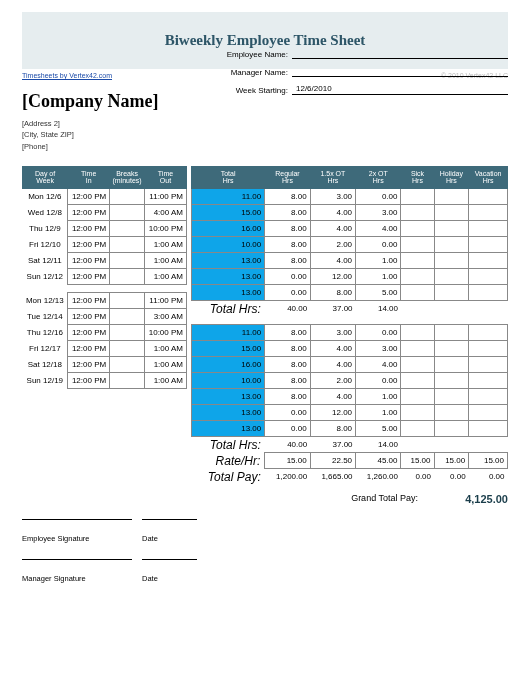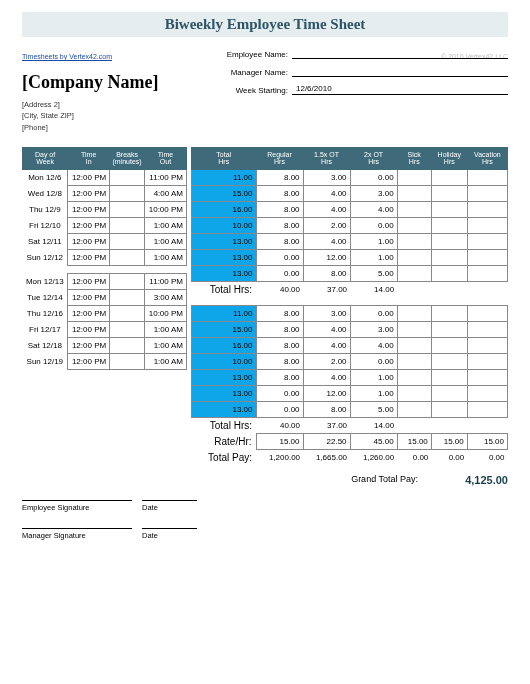--- a/index.html
+++ b/index.html
@@ -1,17 +1,17 @@
 <!DOCTYPE html>
 <html><head>
 <meta charset="utf-8">
 <style>
 body { margin:0; background:#444; font-family:Arial,sans-serif; }
 .page { width:530px; height:684px; background:#fff; box-sizing:border-box; padding:12px 22px; position:relative; }
-.title-bar { background:#e6edef; padding:4px 0; margin-bottom:16px; }
+.title-bar { background:#e6edef; padding:20px 0; margin-bottom:3px; }
 .title-bar h1 { font-size:15px; font-weight:bold; color:#2d5567; text-align:center; margin:0; font-family:Georgia,serif; }
 .subtitle-row { display:flex; justify-content:space-between; font-size:7px; margin-bottom:12px; }
 .subtitle-row a { color:#1a4aa8; text-decoration:underline; }
 .copyright { color:#bbb; }
 .company-section { margin-bottom:8px; }
 .company-name { font-size:18px; font-weight:bold; margin-bottom:6px; font-family:Liberation Serif, serif; }
 .address-block { font-size:7.5px; color:#333; line-height:1.5; }
 .header-fields { position:absolute; top:48px; right:22px; width:300px; }
 .field-row { display:flex; align-items:flex-end; font-size:8px; margin-bottom:7px; }
 .field-label { text-align:right; flex:0 0 80px; padding-right:4px; }
@@ -22,28 +22,28 @@
 .right-col { flex:1; }
 
 table { border-collapse:collapse; width:100%; }
 th { background:#3e6a7a; color:#fff; font-size:7px; font-weight:normal; padding:3px 2px; border:1px solid #3e6a7a; text-align:center; line-height:1.1; vertical-align:middle; height:20px; box-sizing:border-box; }
 td { font-size:8px; padding:0 3px; border:1px solid #888; text-align:right; height:16px; box-sizing:border-box; }
 td.day { text-align:center; border:none; background:#fff; }
 td.nb { border:none; background:#fff; }
 .total-col { background:#0ea5e9; }
 .gap-row td { height:8px; border:none; }
 
-.summary-label { text-align:right; font-size:10px; border:none; padding-right:4px; }
+.summary-label { text-align:right; font-size:12px; border:none; padding-right:4px;font-style:italic; }
 .summary-val { font-size:8px; text-align:right; border:none; }
 .rate-row td, .rate-row .summary-val { border:1px solid #888; }
 .rate-row td:first-child { border:none; }
 
 .sig-section { margin-top:14px; font-size:7.5px; }
 .sig-row { display:flex; gap:10px; margin-bottom:16px; }
-.sig-line { border-top:1px solid #000; padding-top:2px; }
+.sig-line { border-top:1px solid #000; padding-top:14px; }
 .sig-line.wide { flex:0 0 110px; }
 .sig-line.nar { flex:0 0 55px; }
 
 .grand-total-row { display:flex; justify-content:flex-end; align-items:flex-start; gap:20px; margin-top:8px; font-size:9px; }
 .grand-total-val { font-weight:bold; font-size:11px; color:#1a3d4a; width:70px; text-align:right; }
 </style>
 </head>
 <body>
 
 <div class="page">

